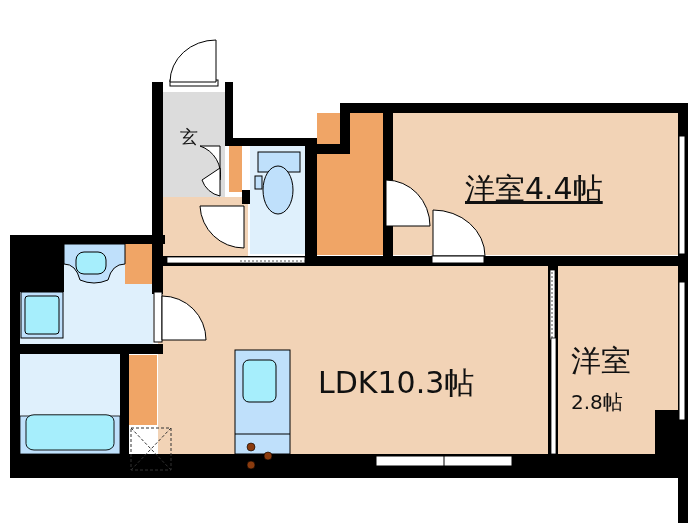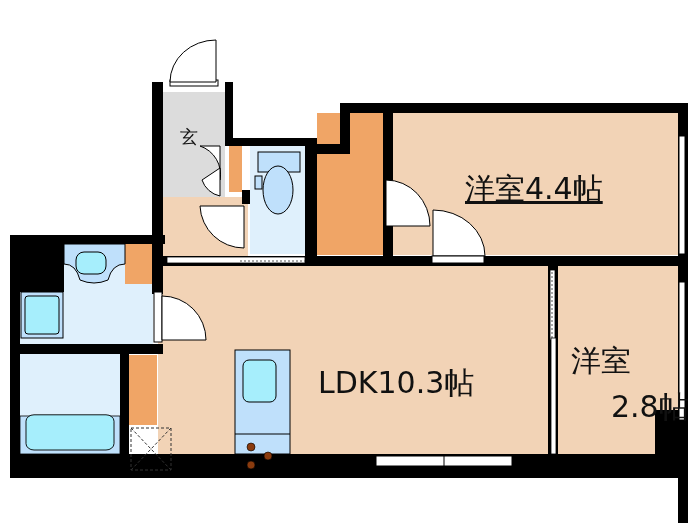--- a/index.html
+++ b/index.html
@@ -111,13 +111,13 @@
     <circle cx="251" cy="447" r="4" fill="#8a3b0e" stroke="#000" stroke-width="0.6"></circle>
     <circle cx="268" cy="456" r="4" fill="#8a3b0e" stroke="#000" stroke-width="0.6"></circle>
     <circle cx="251" cy="465" r="4" fill="#8a3b0e" stroke="#000" stroke-width="0.6"></circle>
   </g>
 </svg>
 
 <div class="label" style="left:180px;top:128px;font-size:18px;font-family:'DejaVu Serif',serif;">玄</div>
 <div class="label" style="left:465px;top:174px;font-size:30px;text-decoration:underline;">洋室4.4帖</div>
 <div class="label" style="left:318px;top:368px;font-size:30px;text-align:center;">LDK10.3帖</div>
 <div class="label" style="left:571px;top:346px;font-size:30px;">洋室</div>
-<div class="label" style="left:571px;top:392px;font-size:30px;margin-left:40px;">2.8帖</div>
+<div class="label" style="left:571px;top:392px;font-size:20px;">2.8帖</div>
 
 </body></html>

